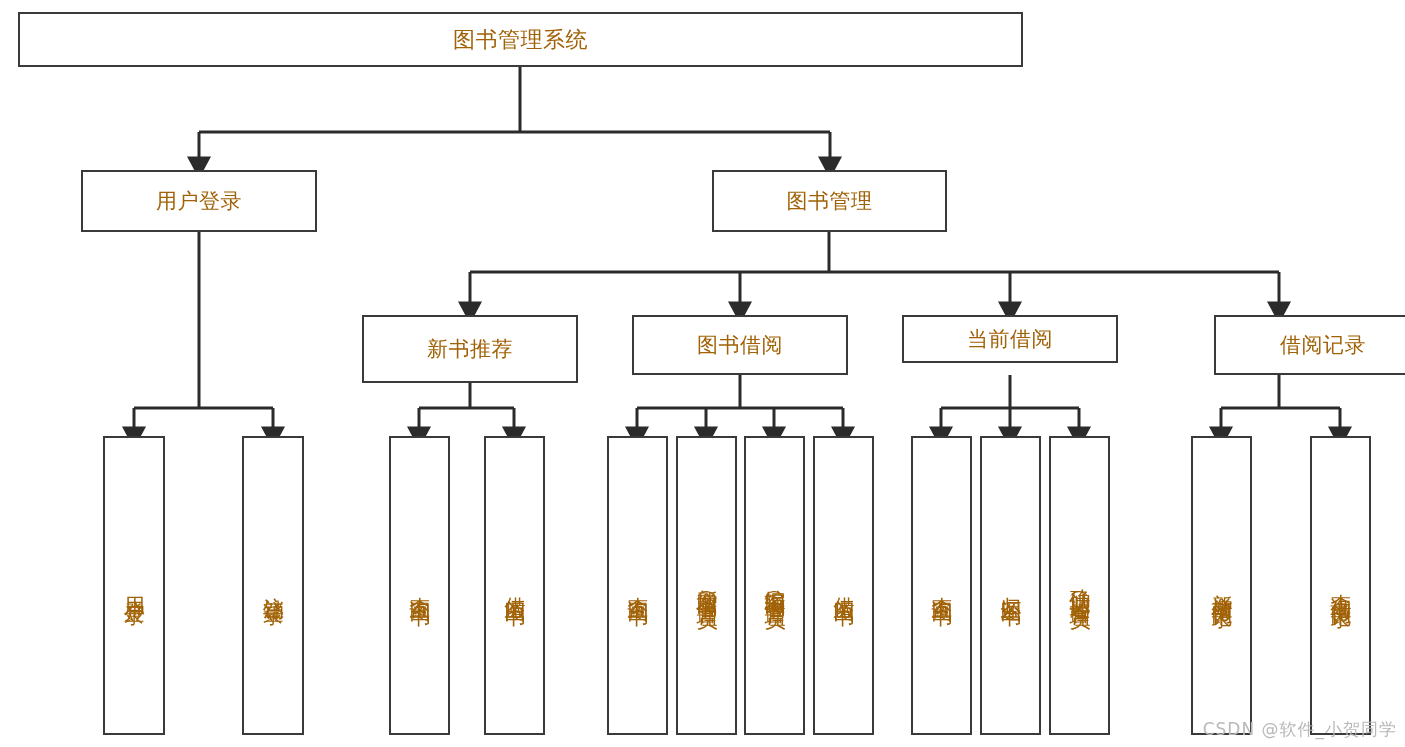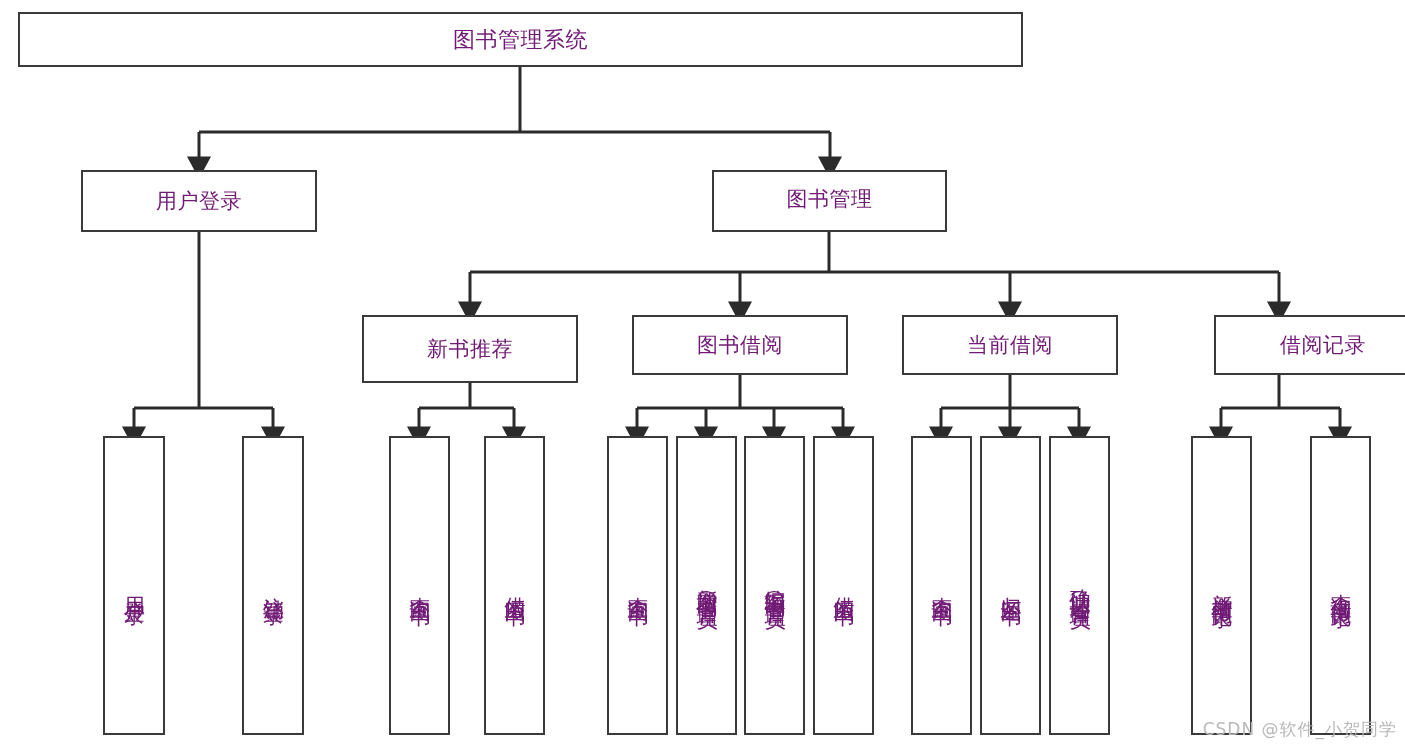--- a/index.html
+++ b/index.html
@@ -30,21 +30,21 @@
     position: absolute;
     box-sizing: border-box;
     background: #ffffff;
     border: 2px solid #3a3a3a;
     display: flex;
     align-items: center;
     justify-content: center;
     z-index: 2;
   }
   .node .label {
-    color: #701a75;
+    color: #a16207;
     font-size: 21px;
     line-height: 1.18;
     letter-spacing: 0.5px;
     white-space: nowrap;
     text-align: center;
   }
   .node.vertical .label {
     writing-mode: vertical-rl;
     text-orientation: upright;
     letter-spacing: 3px;
@@ -120,31 +120,31 @@
     </g>
   </svg>
 
   <div class="node root" style="left:18px; top:12px; width:1005px; height:55px;">
     <span class="label">图书管理系统</span>
   </div>
 
   <div class="node" style="left:81px; top:170px; width:236px; height:62px;">
     <span class="label">用户登录</span>
   </div>
-  <div class="node" style="left:712px; top:170px; width:235px; height:62px;font-family:Liberation Mono, monospace;">
+  <div class="node" style="left:712px; top:170px; width:235px; height:62px;">
     <span class="label">图书管理</span>
   </div>
 
   <div class="node" style="left:362px; top:315px; width:216px; height:68px;">
     <span class="label">新书推荐</span>
   </div>
   <div class="node" style="left:632px; top:315px; width:216px; height:60px;">
     <span class="label">图书借阅</span>
   </div>
-  <div class="node" style="left:902px; top:315px; width:216px; height:60px;">
+  <div class="node" style="left:902px; top:315px; width:216px; height:48px;">
     <span class="label">当前借阅</span>
   </div>
   <div class="node" style="left:1170px; top:315px; width:218px; height:60px;margin-left:44px;">
     <span class="label">借阅记录</span>
   </div>
 
   <div class="node vertical" style="left:103px; top:436px; width:62px; height:299px;">
     <span class="label">用户登录</span>
   </div>
   <div class="node vertical" style="left:242px; top:436px; width:62px; height:299px;">

